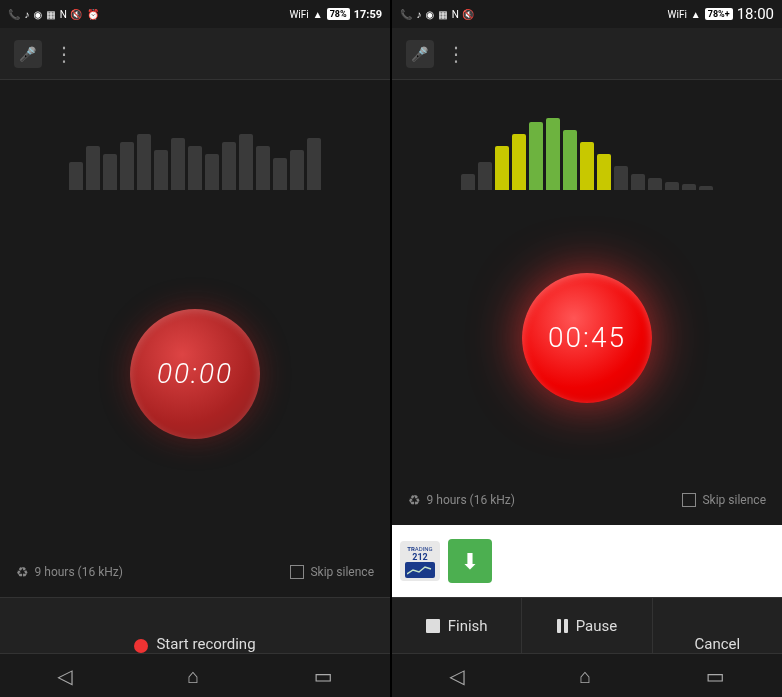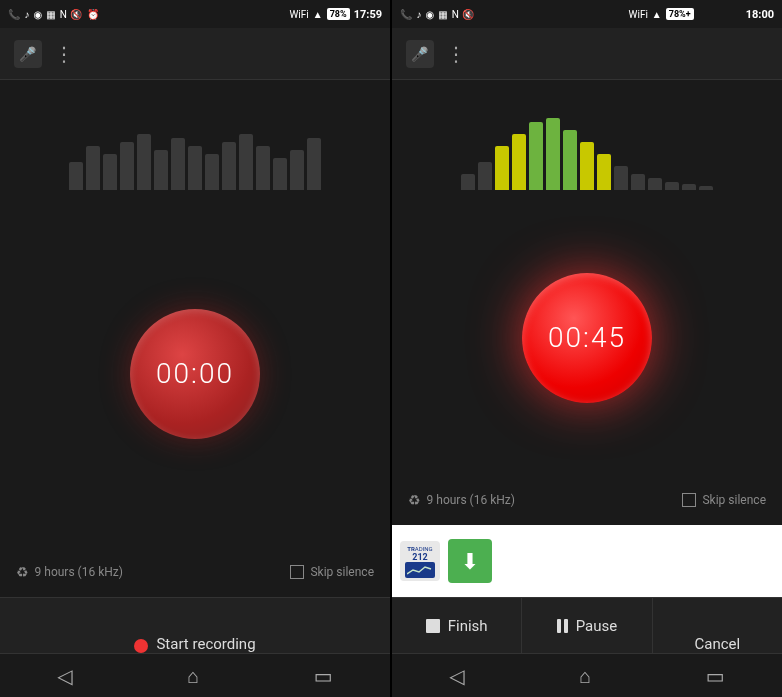--- a/index.html
+++ b/index.html
@@ -134,20 +134,21 @@
       justify-content: center;
       cursor: pointer;
       font-size: 28px;
       font-weight: 300;
       color: #fff;
       letter-spacing: 2px;
     }
     .record-button.idle {
       background: radial-gradient(circle at 40% 35%, #d44, #a22 60%, #822);
       box-shadow: 0 0 30px rgba(180,30,30,0.4), inset 0 2px 8px rgba(255,255,255,0.2);
+      font-style: italic;
     }
     .record-button.recording {
       background: radial-gradient(circle at 40% 35%, #f55, #e00 60%, #c00);
       box-shadow: 0 0 50px rgba(255,50,50,0.7), inset 0 2px 8px rgba(255,255,255,0.3);
     }
 
     
     .bottom-status {
       width: 100%;
       height: 50px;
@@ -397,21 +398,21 @@
       <span style="font-size:10px;">♪</span>
       <span style="font-size:10px;">◉</span>
       <span style="font-size:10px;">▦</span>
       <span style="font-size:10px;">N</span>
       <span style="font-size:10px;">🔇</span>
     </div>
     <div class="status-bar-right">
       <span style="font-size:10px;">WiFi</span>
       <span style="font-size:10px;">▲</span>
       <span class="battery-box">78%+</span>
-      <span style="font-size:11px;font-weight:bold;margin-left:48px;">18:00</span>
+      <span style="font-size:15px;font-weight:normal;">18:00</span>
     </div>
   </div>
 
   <div class="app-header">
     <div class="app-header-mic">
       <span style="color:#e33;font-size:14px;">🎤</span>
     </div>
     <span class="app-menu">⋮</span>
   </div>
 

